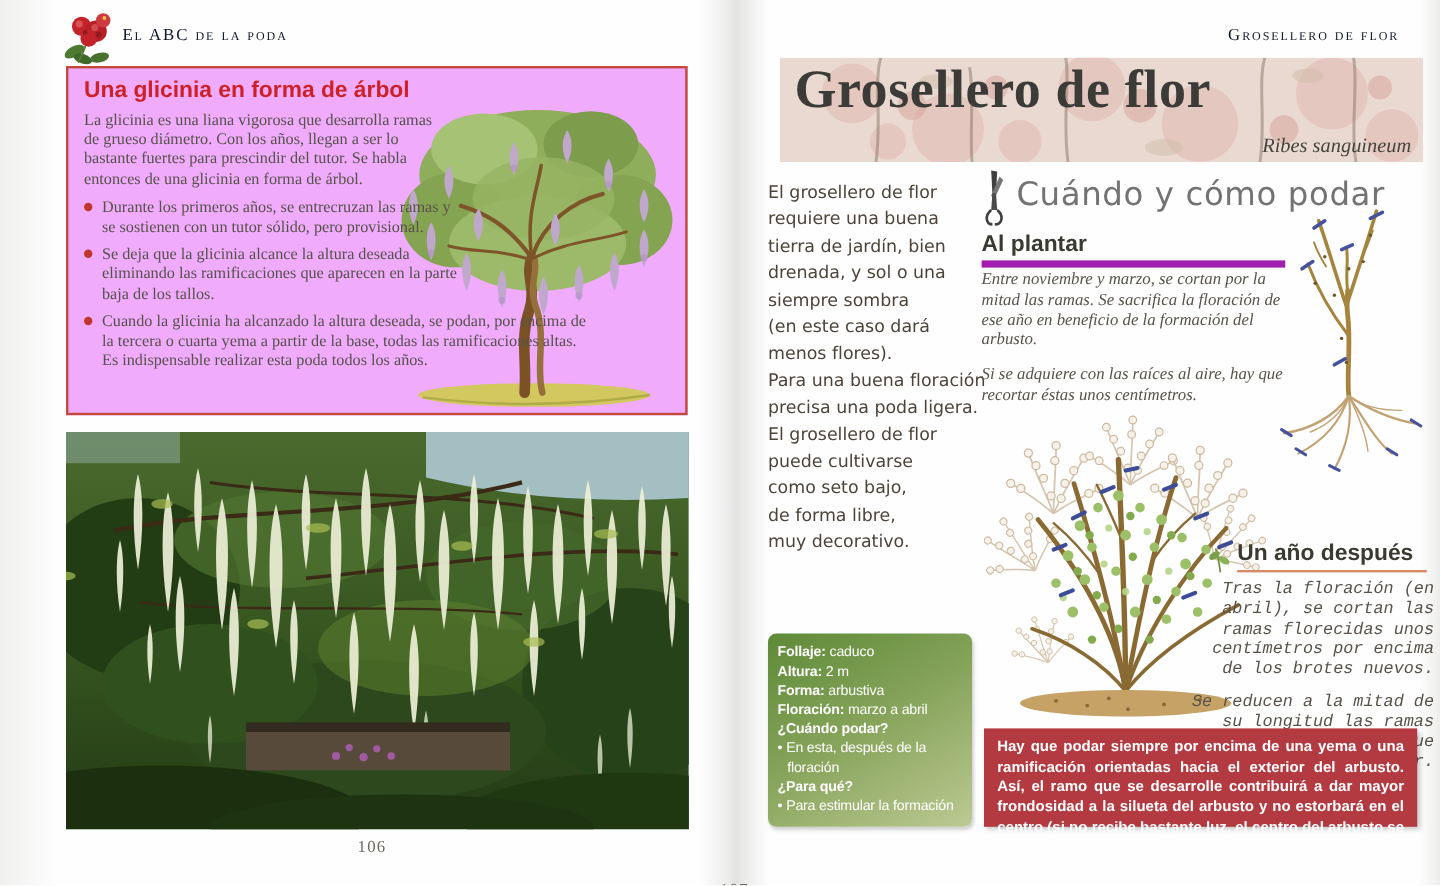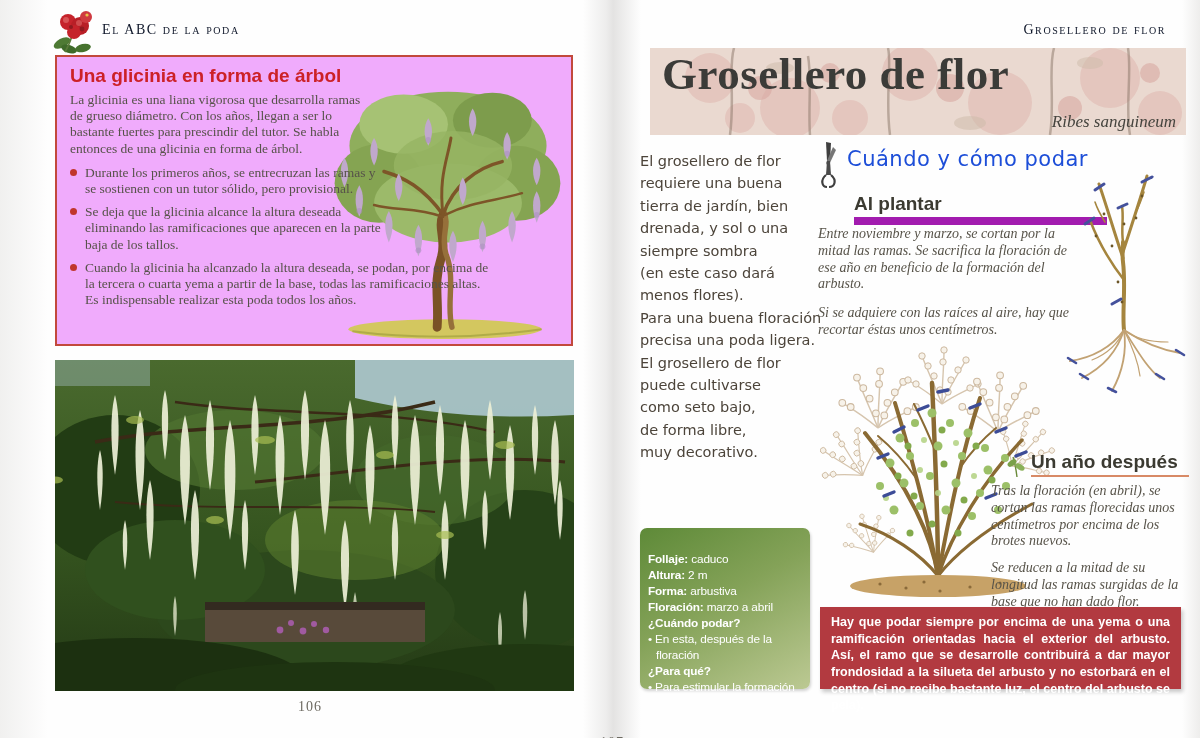--- a/index.html
+++ b/index.html
@@ -42,41 +42,41 @@
   .banner svg{position:absolute;left:0;top:0;}
   .banner-title{position:absolute;left:12px;top:0px;font-family:"Liberation Serif",serif;
     font-weight:bold;font-size:45px;color:#3b3b38;letter-spacing:.5px;}
   .banner-latin{position:absolute;right:10px;bottom:3px;font-style:italic;font-size:17px;color:#45443e;}
 
   
   .intro-col{left:640px;top:150px;width:186px;font-family:"DejaVu Sans",sans-serif;
     font-size:14.5px;color:#4c443a;}
   .intro-col .il{line-height:22.4px;white-space:nowrap;}
 
-  .howto-title{left:847px;top:147px;font-family:"DejaVu Sans",sans-serif;font-size:21px;
-    color:#1d4ed8;letter-spacing:.5px;}
+  .howto-title{left:847px;top:147px;font-family:"DejaVu Sans",sans-serif;font-size:27px;
+    color:#737373;letter-spacing:.5px;}
   .shears{left:817px;top:140px;width:24px;height:50px;}
 
   .subhead{font-family:"Liberation Sans",sans-serif;font-weight:bold;font-size:19px;color:#3b3a31;}
-  .alplantar-h{left:818px;top:193px;width:253px;border-bottom:8px solid #a21caf;padding-bottom:2px;margin-left:36px;}
+  .alplantar-h{left:818px;top:193px;width:253px;border-bottom:6px solid #a21caf;padding-bottom:2px;}
   .italic-ps{font-style:italic;font-size:14px;line-height:1.2;color:#575349;}
   .alplantar-ps{left:818px;top:226px;width:256px;}
   .alplantar-ps p{margin:0 0 12px 0;}
 
   .unano-h{left:1031px;top:451px;width:158px;border-bottom:2px solid #d88a66;padding-bottom:2px;}
-  .unano-ps{left:991px;top:483px;width:204px;text-align:left;}
+  .unano-ps{left:991px;top:483px;width:204px;text-align:right;font-family:Liberation Mono, monospace;}
   .unano-ps p{margin:0 0 10px 0;}
   .leaf-icon{left:1006px;top:455px;width:22px;height:24px;}
 
   .twig-svg{left:1052px;top:162px;width:145px;height:295px;}
   .bush-svg{left:820px;top:328px;width:246px;height:282px;}
 
   
   .factbox{left:640px;top:528px;width:170px;height:161px;border-radius:7px;box-sizing:border-box;
-    padding:23px 8px;background:linear-gradient(150deg,#5e8a38 0%,#84a258 45%,#bcc993 100%);
+    padding:7px 8px;background:linear-gradient(150deg,#5e8a38 0%,#84a258 45%,#bcc993 100%);
     font-family:"Liberation Sans",sans-serif;font-size:11.8px;line-height:1.36;color:#ffffff;
     letter-spacing:-.15px;box-shadow:1px 2px 3px rgba(0,0,0,.18);}
   .factbox b{font-weight:bold;}
   .fb-q{font-weight:bold;}
   .fb-a{padding-left:8px;text-indent:-8px;}
 
   
   .tipbox{left:820px;top:607px;width:361px;height:82px;box-sizing:border-box;background:#b23a40;
     padding:7px 11px;font-family:"Liberation Sans",sans-serif;font-weight:bold;font-size:12.5px;
     line-height:1.33;color:#ffffff;text-align:justify;box-shadow:2px 3px 4px rgba(0,0,0,.22);}

